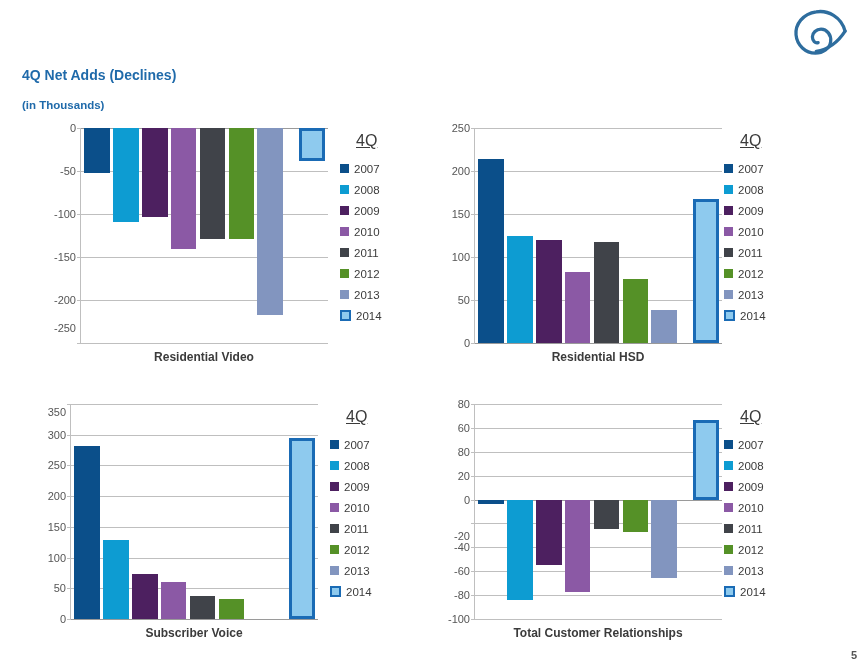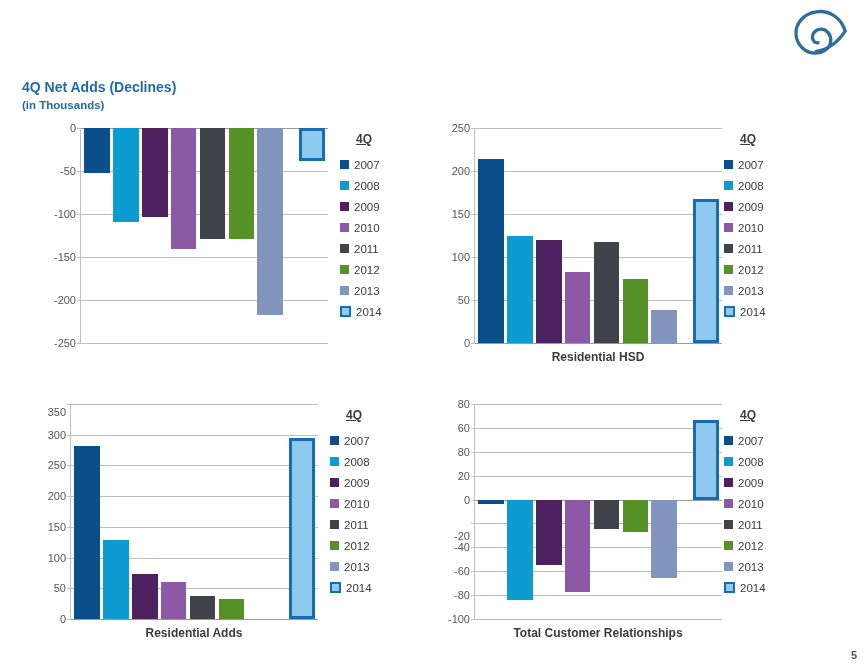--- a/index.html
+++ b/index.html
@@ -11,21 +11,21 @@
   }
   .slide { position: relative; width: 865px; height: 665px; background: #fff; }
 
   
   .slide-title {
     position: absolute; left: 22px; top: 20px;
     font-size: 31px; font-weight: 400; color: #1f6aaa;
     letter-spacing: -0.2px; white-space: nowrap;
   }
   .subtitle {
-    position: absolute; left: 22px; top: 79px;
+    position: absolute; left: 22px; top: 67px;
     font-size: 14px; font-weight: bold; color: #1f6aaa;
     white-space: nowrap;
   }
   .subtitle-2 {
     position: absolute; left: 22px; top: 99px;
     font-size: 11.5px; font-weight: bold; color: #1f6aaa;
     white-space: nowrap;
   }
   .logo {
     position: absolute; right: 14px; top: 8px;
@@ -76,21 +76,21 @@
   }
 
   
   .legend { position: absolute; top: 4px; }
   #chart-0 .legend { left: 306px; }
   #chart-1 .legend { left: 296px; }
   #chart-2 .legend { left: 306px; }
   #chart-3 .legend { left: 296px; }
 
   .legend-title {
-    font-size: 12px; color: #3b3b3b; font-weight: bold;
+    font-size: 16px; color: #3b3b3b; font-weight: normal;
     text-decoration: underline; margin-left: 16px; margin-bottom: 8px;
   }
   .legend-item {
     display: flex; align-items: center; height: 21px;
   }
   .legend-swatch {
     width: 9px; height: 9px; margin-right: 5px; flex: 0 0 auto;
   }
   .legend-swatch.outlined { border: 2px solid #1a6bb5; width: 11px; height: 11px; }
   .legend-label { font-size: 11.5px; color: #3b3b3b; }
@@ -115,21 +115,21 @@
   <div class="page-num">5</div>
 
   <div class="chart-block" id="chart-0">
     <div class="plot-wrap">
       <div class="ylabels">
           <div class="ylabel" style="top: 0px;">0</div>
           <div class="ylabel" style="top: 43px;">-50</div>
           <div class="ylabel" style="top: 86px;">-100</div>
           <div class="ylabel" style="top: 129px;">-150</div>
           <div class="ylabel" style="top: 172px;">-200</div>
-          <div class="ylabel" style="top: 215px; margin-left: 24px;">-250</div>
+          <div class="ylabel" style="top: 200px; margin-left: 24px;">-250</div>
         </div>
       <div class="plot" style="width: 248px;">
         <div class="gridlines">
             <div class="gridline zeroline" style="top: 0px;"></div>
             <div class="tick" style="top: 0px;"></div>
             <div class="gridline" style="top: 43px;"></div>
             <div class="tick" style="top: 43px;"></div>
             <div class="gridline" style="top: 86px;"></div>
             <div class="tick" style="top: 86px;"></div>
             <div class="gridline" style="top: 129px;"></div>
@@ -143,20 +143,21 @@
             <div class="bar" style="left: 3.46047px; width: 25.3767px; top: 0px; height: 44.72px; background: rgb(11, 79, 138);"></div>
             <div class="bar" style="left: 32.2977px; width: 25.3767px; top: 0px; height: 93.74px; background: rgb(13, 156, 210);"></div>
             <div class="bar" style="left: 61.1349px; width: 25.3767px; top: 0px; height: 89.44px; background: rgb(77, 32, 96);"></div>
             <div class="bar" style="left: 89.9721px; width: 25.3767px; top: 0px; height: 121.26px; background: rgb(139, 89, 165);"></div>
             <div class="bar" style="left: 118.809px; width: 25.3767px; top: 0px; height: 110.94px; background: rgb(64, 67, 73);"></div>
             <div class="bar" style="left: 147.647px; width: 25.3767px; top: 0px; height: 110.94px; background: rgb(85, 145, 39);"></div>
             <div class="bar" style="left: 176.484px; width: 25.3767px; top: 0px; height: 186.62px; background: rgb(130, 149, 191);"></div>
             <div class="bar highlight" style="left: 218.298px; width: 25.3767px; top: 0px; height: 32.68px; background: rgb(142, 202, 238);"></div>
           </div>
       </div>
+      <div class="chart-caption">Residential Video</div>
       <div class="legend">
         <div class="legend-title">4Q</div>
         <div class="legend-items">
             <div class="legend-item">
               <span class="legend-swatch" style="background: rgb(11, 79, 138);"></span>
               <span class="legend-label">2007</span>
             </div>
             <div class="legend-item">
               <span class="legend-swatch" style="background: rgb(13, 156, 210);"></span>
               <span class="legend-label">2008</span>
@@ -301,21 +302,21 @@
         <div class="bars">
             <div class="bar" style="left: 3.46047px; width: 25.3767px; top: 42.3857px; height: 172.614px; background: rgb(11, 79, 138);"></div>
             <div class="bar" style="left: 32.2977px; width: 25.3767px; top: 135.757px; height: 79.2429px; background: rgb(13, 156, 210);"></div>
             <div class="bar" style="left: 61.1349px; width: 25.3767px; top: 170.157px; height: 44.8429px; background: rgb(77, 32, 96);"></div>
             <div class="bar" style="left: 89.9721px; width: 25.3767px; top: 177.529px; height: 37.4714px; background: rgb(139, 89, 165);"></div>
             <div class="bar" style="left: 118.809px; width: 25.3767px; top: 192.271px; height: 22.7286px; background: rgb(64, 67, 73);"></div>
             <div class="bar" style="left: 147.647px; width: 25.3767px; top: 194.729px; height: 20.2714px; background: rgb(85, 145, 39);"></div>
             <div class="bar highlight" style="left: 218.298px; width: 25.3767px; top: 33.7857px; height: 181.214px; background: rgb(142, 202, 238);"></div>
           </div>
       </div>
-      <div class="chart-caption">Residential Adds</div>
+      <div class="chart-caption">Subscriber Voice</div>
       <div class="legend">
         <div class="legend-title">4Q</div>
         <div class="legend-items">
             <div class="legend-item">
               <span class="legend-swatch" style="background: rgb(11, 79, 138);"></span>
               <span class="legend-label">2007</span>
             </div>
             <div class="legend-item">
               <span class="legend-swatch" style="background: rgb(13, 156, 210);"></span>
               <span class="legend-label">2008</span>

